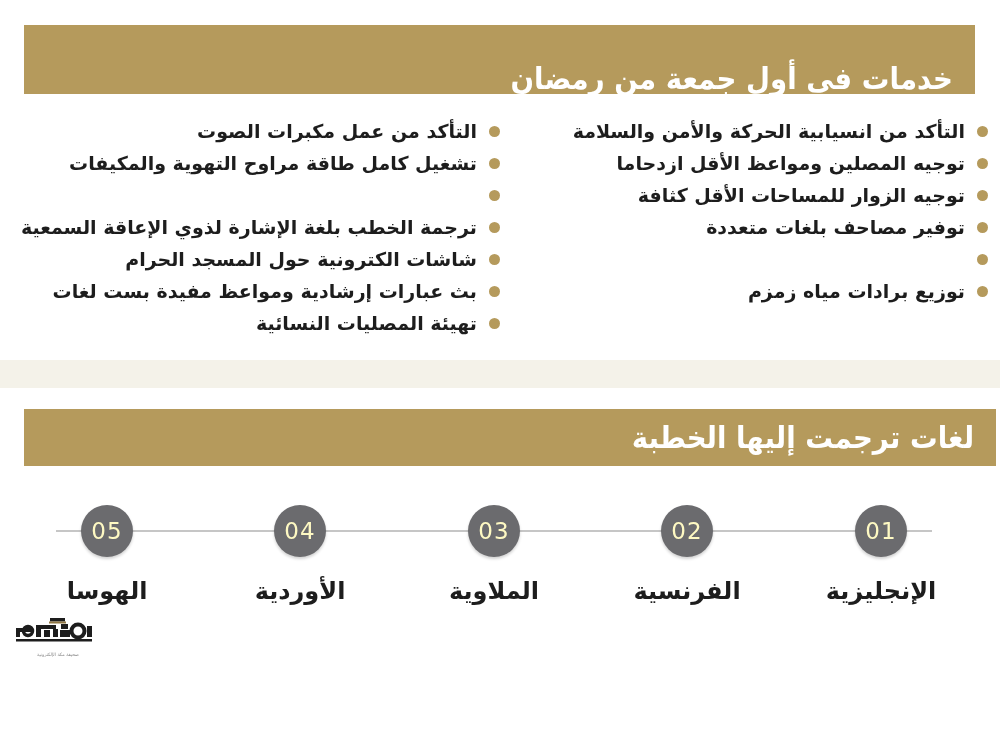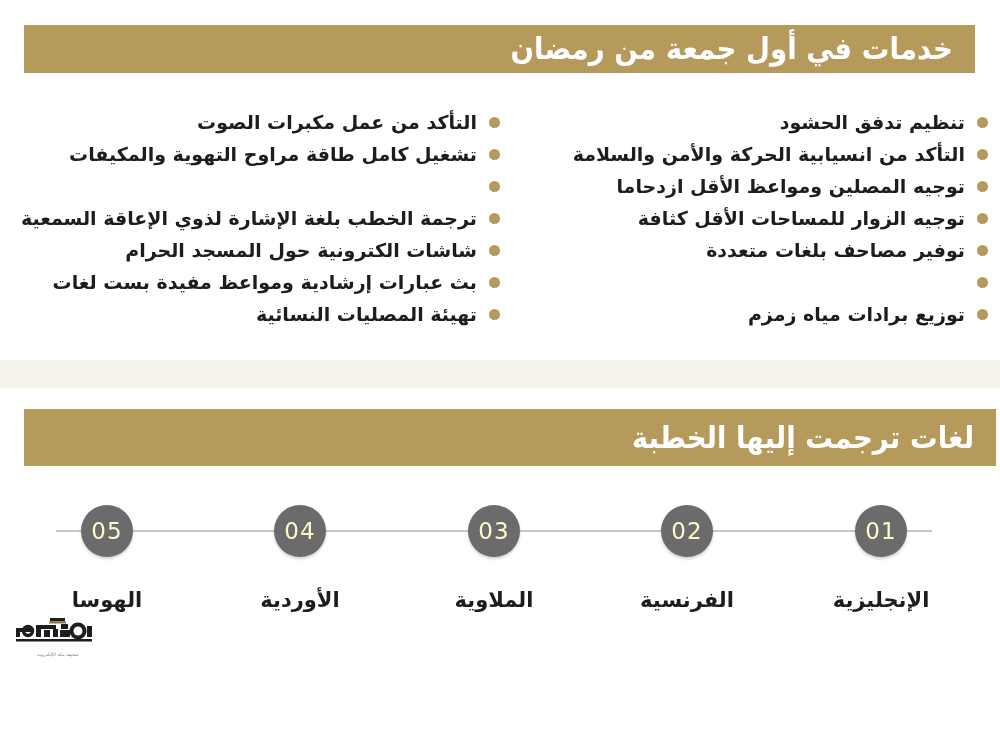--- a/index.html
+++ b/index.html
@@ -33,21 +33,22 @@
     line-height: 1;
     white-space: nowrap;
     transform: scaleX(0.92);
     transform-origin: right center;
   }
 
   #header-services {
     left: 24px;
     top: 25px;
     width: 951px;
-    height: 48px;
+    height: 69px;
+    align-items: flex-end;
   }
 
   #header-languages {
     left: 24px;
     top: 409px;
     width: 972px;
     height: 57px;
     text-align: center;
   }
 
@@ -64,21 +65,21 @@
   
   #services-area {
     position: absolute;
     left: 0;
     top: 98px;
     width: 1000px;
     height: 250px;
   }
   .service-col {
     position: absolute;
-    top: 8px;
+    top: 17px;
     width: 480px;
     margin-left: 12px;
   }
   #service-col-right { right: 12px; }
   #service-col-left  { right: 500px; }
 
   .service-item {
     display: flex;
     flex-direction: row;
     align-items: center;
@@ -139,22 +140,22 @@
   }
   .node-number {
     color: #fef9c3;
     font-size: 23px;
     font-weight: 400;
     letter-spacing: 1px;
     direction: ltr;
     font-family: "DejaVu Sans", "Liberation Sans", sans-serif;
   }
   .node-label {
-    margin-top: 31px;
-    font-size: 21px;
+    margin-top: 20px;
+    font-size: 24px;
     color: #1d1d1d;
     font-weight: 600;
     white-space: nowrap;
   }
 
   
   #logo {
     position: absolute;
     left: 10px;
     top: 612px;
@@ -187,24 +188,20 @@
 </style>
 </head>
 <body>
 
 <div id="header-services" class="section-header">
   <span class="title">خدمات في أول جمعة من رمضان</span>
 </div>
 
 <div id="services-area">
   <div id="service-col-right" class="service-col">
-      <div class="service-item">
-        <span class="bullet-dot"></span>
-        <span class="service-text">تنظيم تدفق الحشود</span>
-      </div>
       <div class="service-item">
         <span class="bullet-dot"></span>
         <span class="service-text">التأكد من انسيابية الحركة والأمن والسلامة</span>
       </div>
       <div class="service-item">
         <span class="bullet-dot"></span>
         <span class="service-text">توجيه المصلين ومواعظ الأقل ازدحاما</span>
       </div>
       <div class="service-item">
         <span class="bullet-dot"></span>

